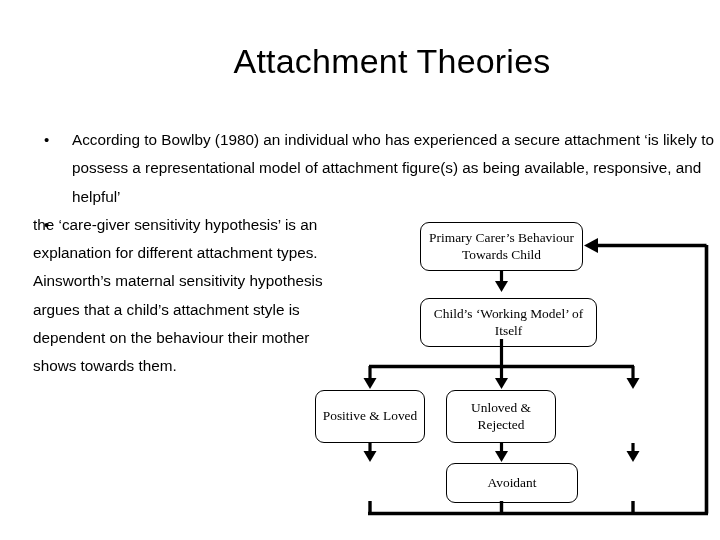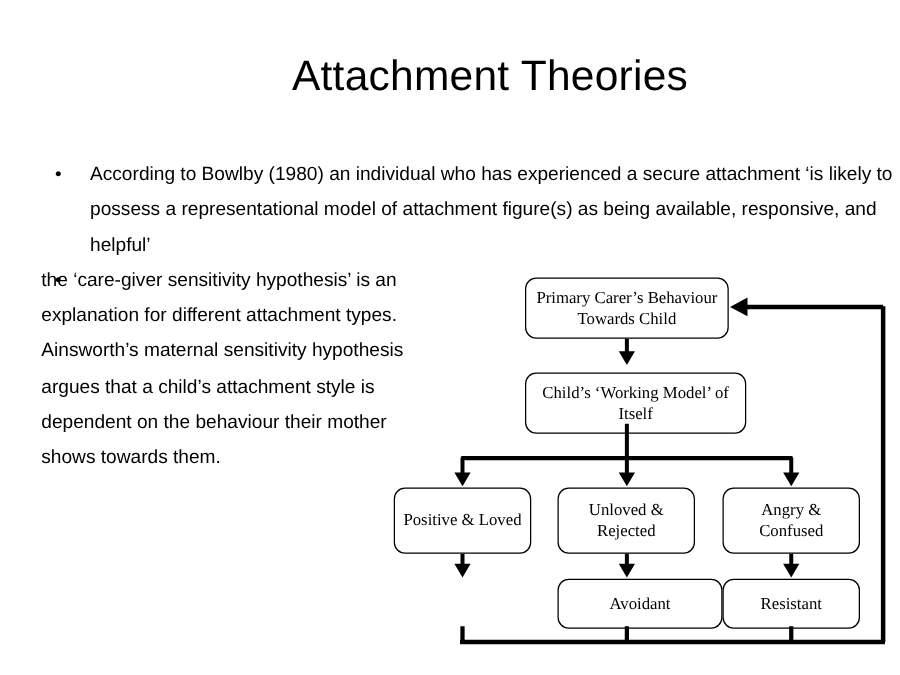--- a/index.html
+++ b/index.html
@@ -118,26 +118,24 @@
 <div class="diagram">
 
   <div class="dbox" style="left:420px; top:222px; width:163px; height:49px;">Primary Carer’s Behaviour Towards Child</div>
 
   <div class="dbox" style="left:420px; top:298px; width:177px; height:49px;">Child’s ‘Working Model’ of Itself</div>
 
   <div class="dbox" style="left:315px; top:390px; width:110px; height:53px;font-family:Liberation Serif, serif;">Positive &amp; Loved</div>
 
   <div class="dbox" style="left:446px; top:390px; width:110px; height:53px;">Unloved &amp; Rejected</div>
 
-  <div class="dbox" style="left:578px; top:390px; width:110px; height:53px;">Angry &amp; Confused</div>
 
 
   <div class="dbox" style="left:446px; top:463px; width:132px; height:38px;">Avoidant</div>
 
-  <div class="dbox" style="left:578px; top:463px; width:110px; height:38px;">Resistant</div>
 
   <svg width="720" height="540" style="position:absolute; left:0; top:0;">
     <defs>
       <marker id="arrowDown" viewBox="0 0 10 10" refX="5" refY="8" markerWidth="7" markerHeight="7" orient="auto-start-reverse">
         <path d="M 0 2 L 5 10 L 10 2 z" fill="#000000"></path>
       </marker>
     </defs>
 
     <g>
       <line x1="501.5" y1="271" x2="501.5" y2="282" stroke="#000000" stroke-width="3.2"></line>

